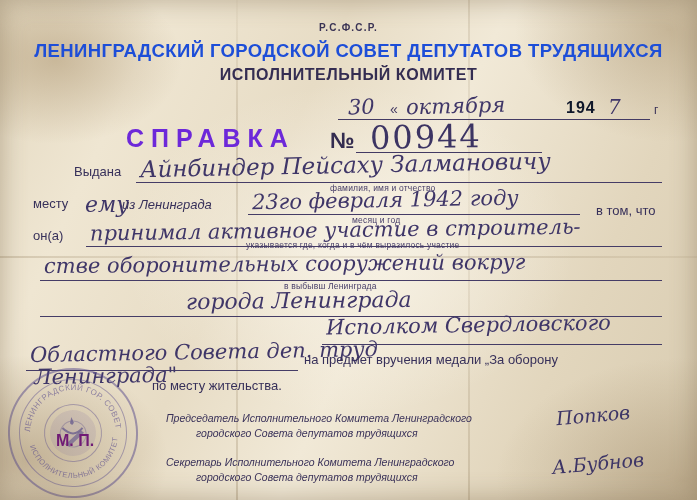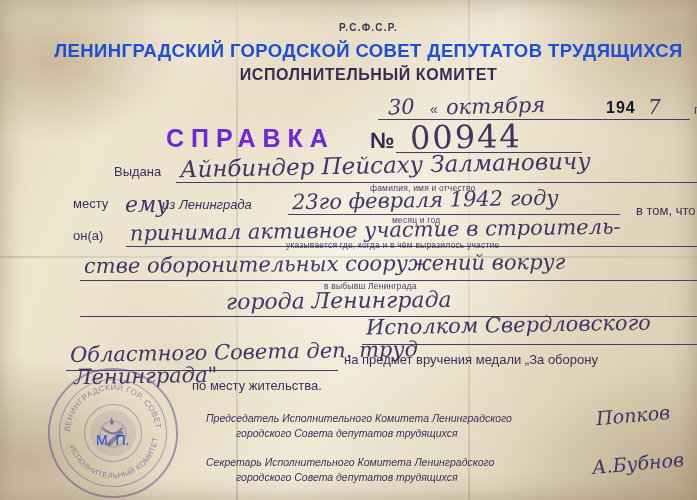--- a/index.html
+++ b/index.html
@@ -44,21 +44,20 @@
   .edge-shadow {
     position: absolute; inset: 0;
     box-shadow: inset 0 0 26px rgba(120,100,70,0.45);
     pointer-events: none;
   }
 
   .content {
     position: absolute;
     inset: 0;
     color: #2e2a46;
-    margin-left: 40px;
   }
 
   
   .rsfsr {
     position: absolute;
     top: 22px; left: 0; right: 0;
     text-align: center;
     font-family: "Liberation Sans", sans-serif;
     font-size: 10px;
     letter-spacing: 1.2px;
@@ -234,23 +233,23 @@
     inset: 0;
     color: rgba(82,68,138,0.72);
     font-family: "Liberation Sans", sans-serif;
     font-size: 7px;
     letter-spacing: 0.5px;
   }
   .mp {
     position: absolute;
     left: 56px; top: 432px;
     font-family: "Liberation Sans", sans-serif;
-    font-size: 14px;
-    font-weight: normal;
-    color: #1d4ed8;
+    font-size: 16px;
+    font-weight: bold;
+    color: #701a75;
   }
 
   
   .sig-lbl {
     position: absolute;
     font-family: "Liberation Sans", sans-serif;
     font-size: 10.5px;
     color: #393159;
     white-space: nowrap;
     font-style: italic;

